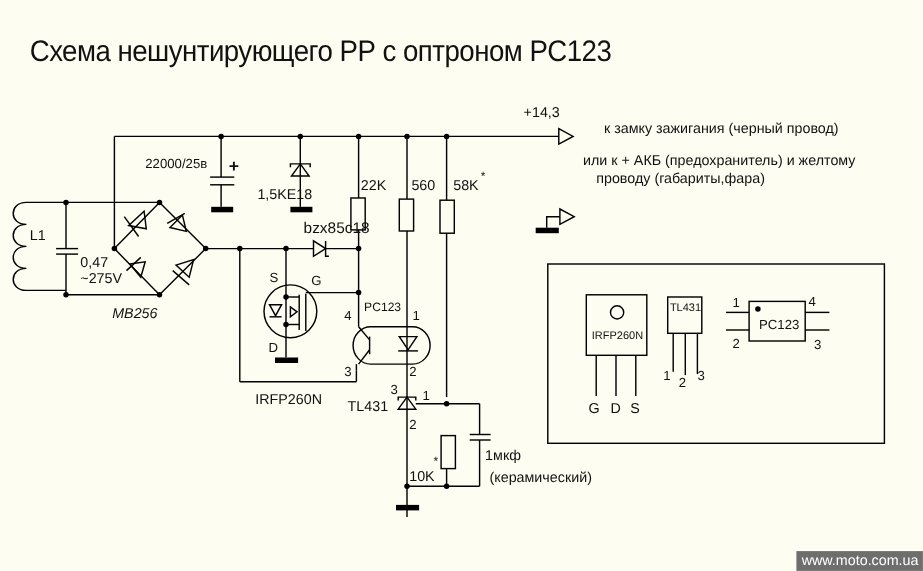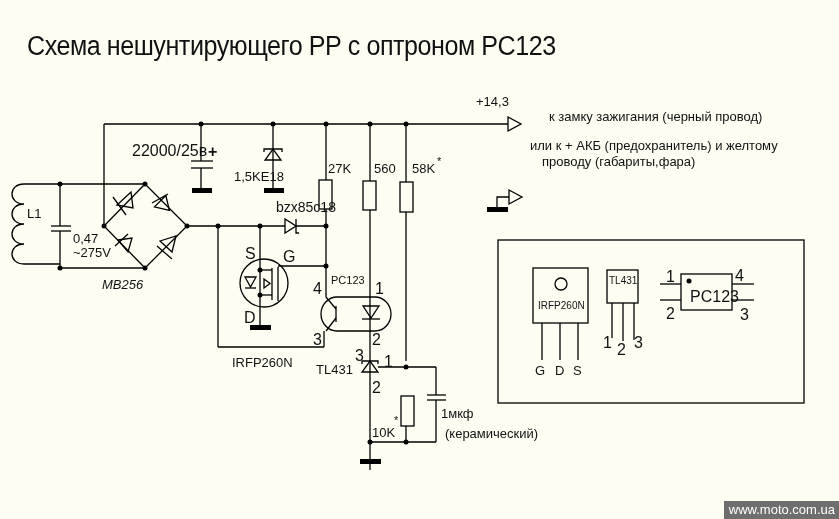--- a/index.html
+++ b/index.html
@@ -1,21 +1,21 @@
 <!DOCTYPE html>
 <html><head>
 <meta charset="utf-8">
 <style>
   html,body{margin:0;padding:0;}
   body{width:839px;height:519px;background:#fdfdf2;position:relative;overflow:hidden;font-family:"Liberation Sans",sans-serif;color:#000;}
   svg{position:absolute;left:0;top:0;}
   .t{position:absolute;white-space:nowrap;font-family:"Liberation Sans",sans-serif;color:#111;}
   .title{font-size:27px;left:27px;top:31px;letter-spacing:-0.5px;transform:scaleX(0.93);transform-origin:left;}
   .s13{font-size:13px;}
-  .s12{font-size:16px;text-align:right;}
+  .s12{font-size:12px;text-align:right;}
   .s14{font-size:14px;}
   .s11{font-size:11px;}
   .wm{position:absolute;right:0;bottom:0;background:#6e6e6e;color:#fff;font-size:13px;padding:1px 4px 2px 5px;font-family:"Liberation Sans",sans-serif;}
 </style>
 </head>
 <body>
 
 <svg width="839" height="519" viewBox="0 0 839 519">
   <g stroke="#000" stroke-width="1.3" fill="none">
 
@@ -166,21 +166,21 @@
 <div class="t s13" style="left:542px;top:154px;">проводу (габариты,фара)</div>
 
 <div class="t s13" style="left:27px;top:206px;">L1</div>
 <div class="t s13" style="left:73px;top:231px;">0,47</div>
 <div class="t s13" style="left:73px;top:245px;">~275V</div>
 <div class="t s13" style="left:102px;top:277px;font-style:italic;">MB256</div>
 <div class="t s12" style="left:132px;top:142px;">22000/25в</div>
 <div class="t" style="left:208px;top:143px;font-size:16px;font-weight:bold;">+</div>
 <div class="t s13" style="left:234px;top:169px;">1,5KE18</div>
 <div class="t s14" style="left:248px;top:199px;padding-left:28px;">bzx85c18</div>
-<div class="t s13" style="left:328px;top:161px;">27K</div>
+<div class="t s13" style="left:328px;top:161px;">22K</div>
 <div class="t s13" style="left:374px;top:161px;">560</div>
 <div class="t s13" style="left:412px;top:161px;">58K</div>
 <div class="t s11" style="left:437px;top:155px;">*</div>
 
 <div class="t s12" style="left:245px;top:245px;">S</div>
 <div class="t s12" style="left:283px;top:248px;">G</div>
 <div class="t s12" style="left:244px;top:309px;">D</div>
 <div class="t s13" style="left:232px;top:355px;">IRFP260N</div>
 
 <div class="t s11" style="left:331px;top:274px;">PC123</div>

